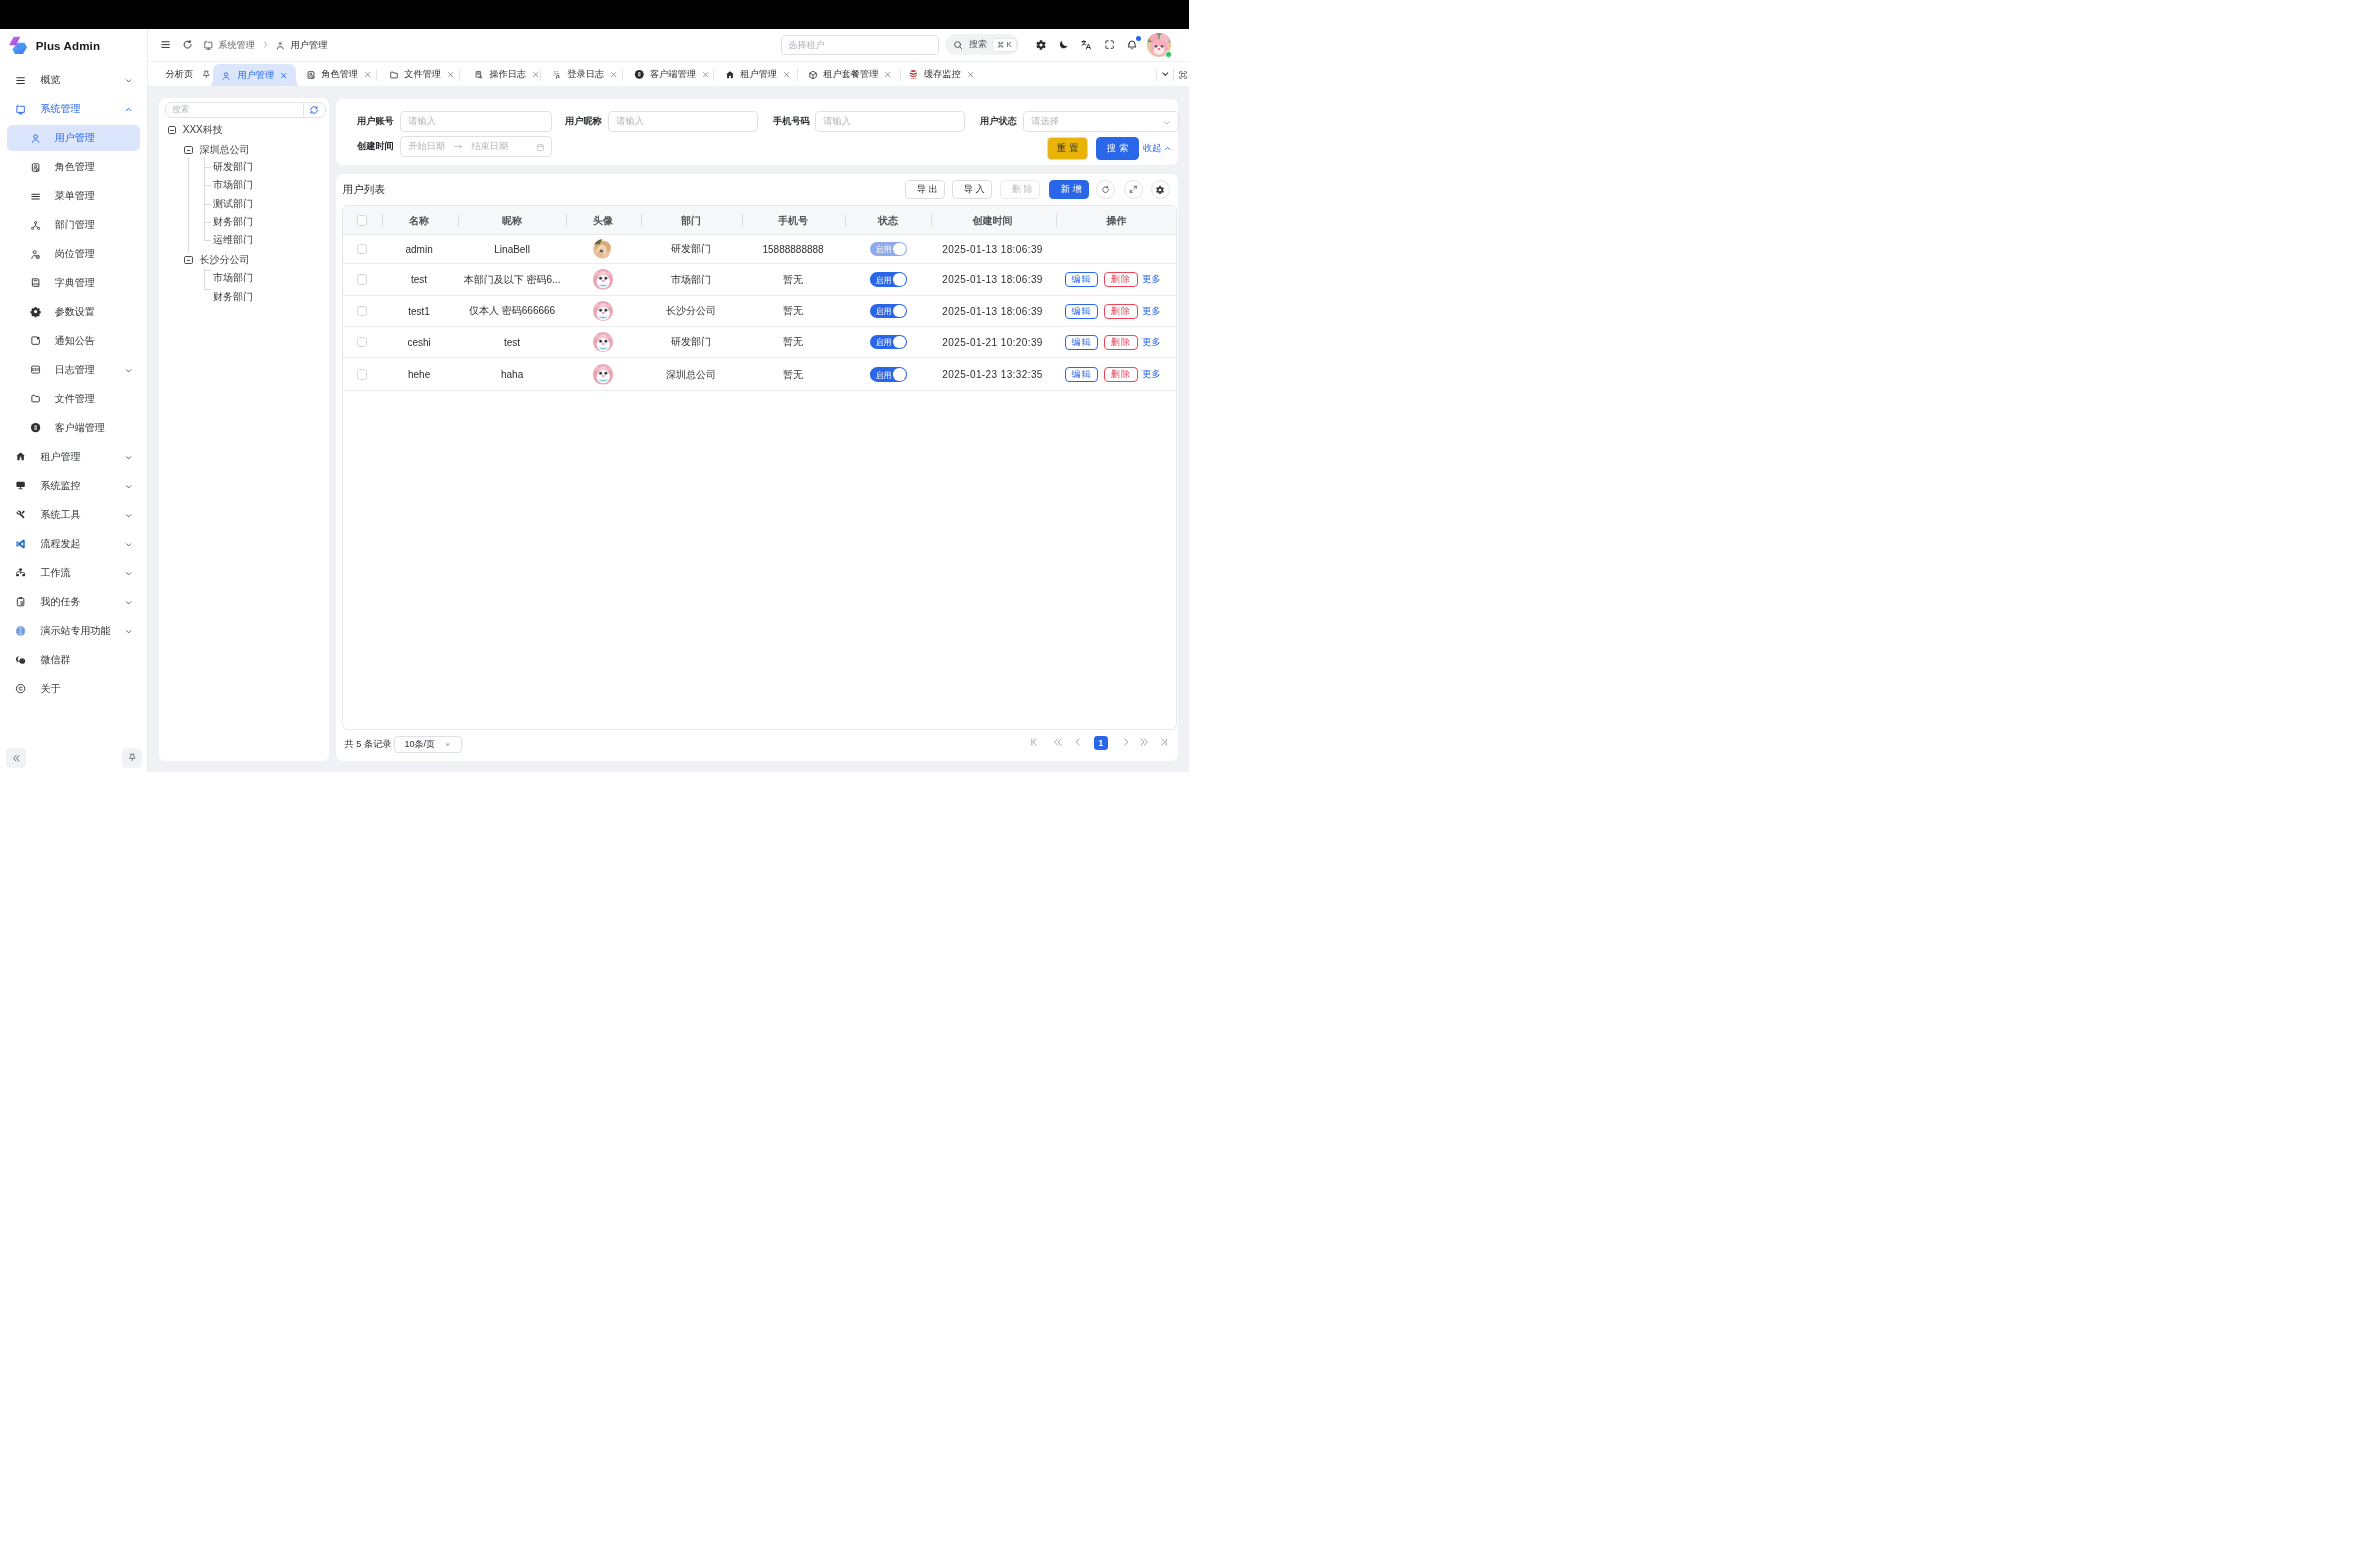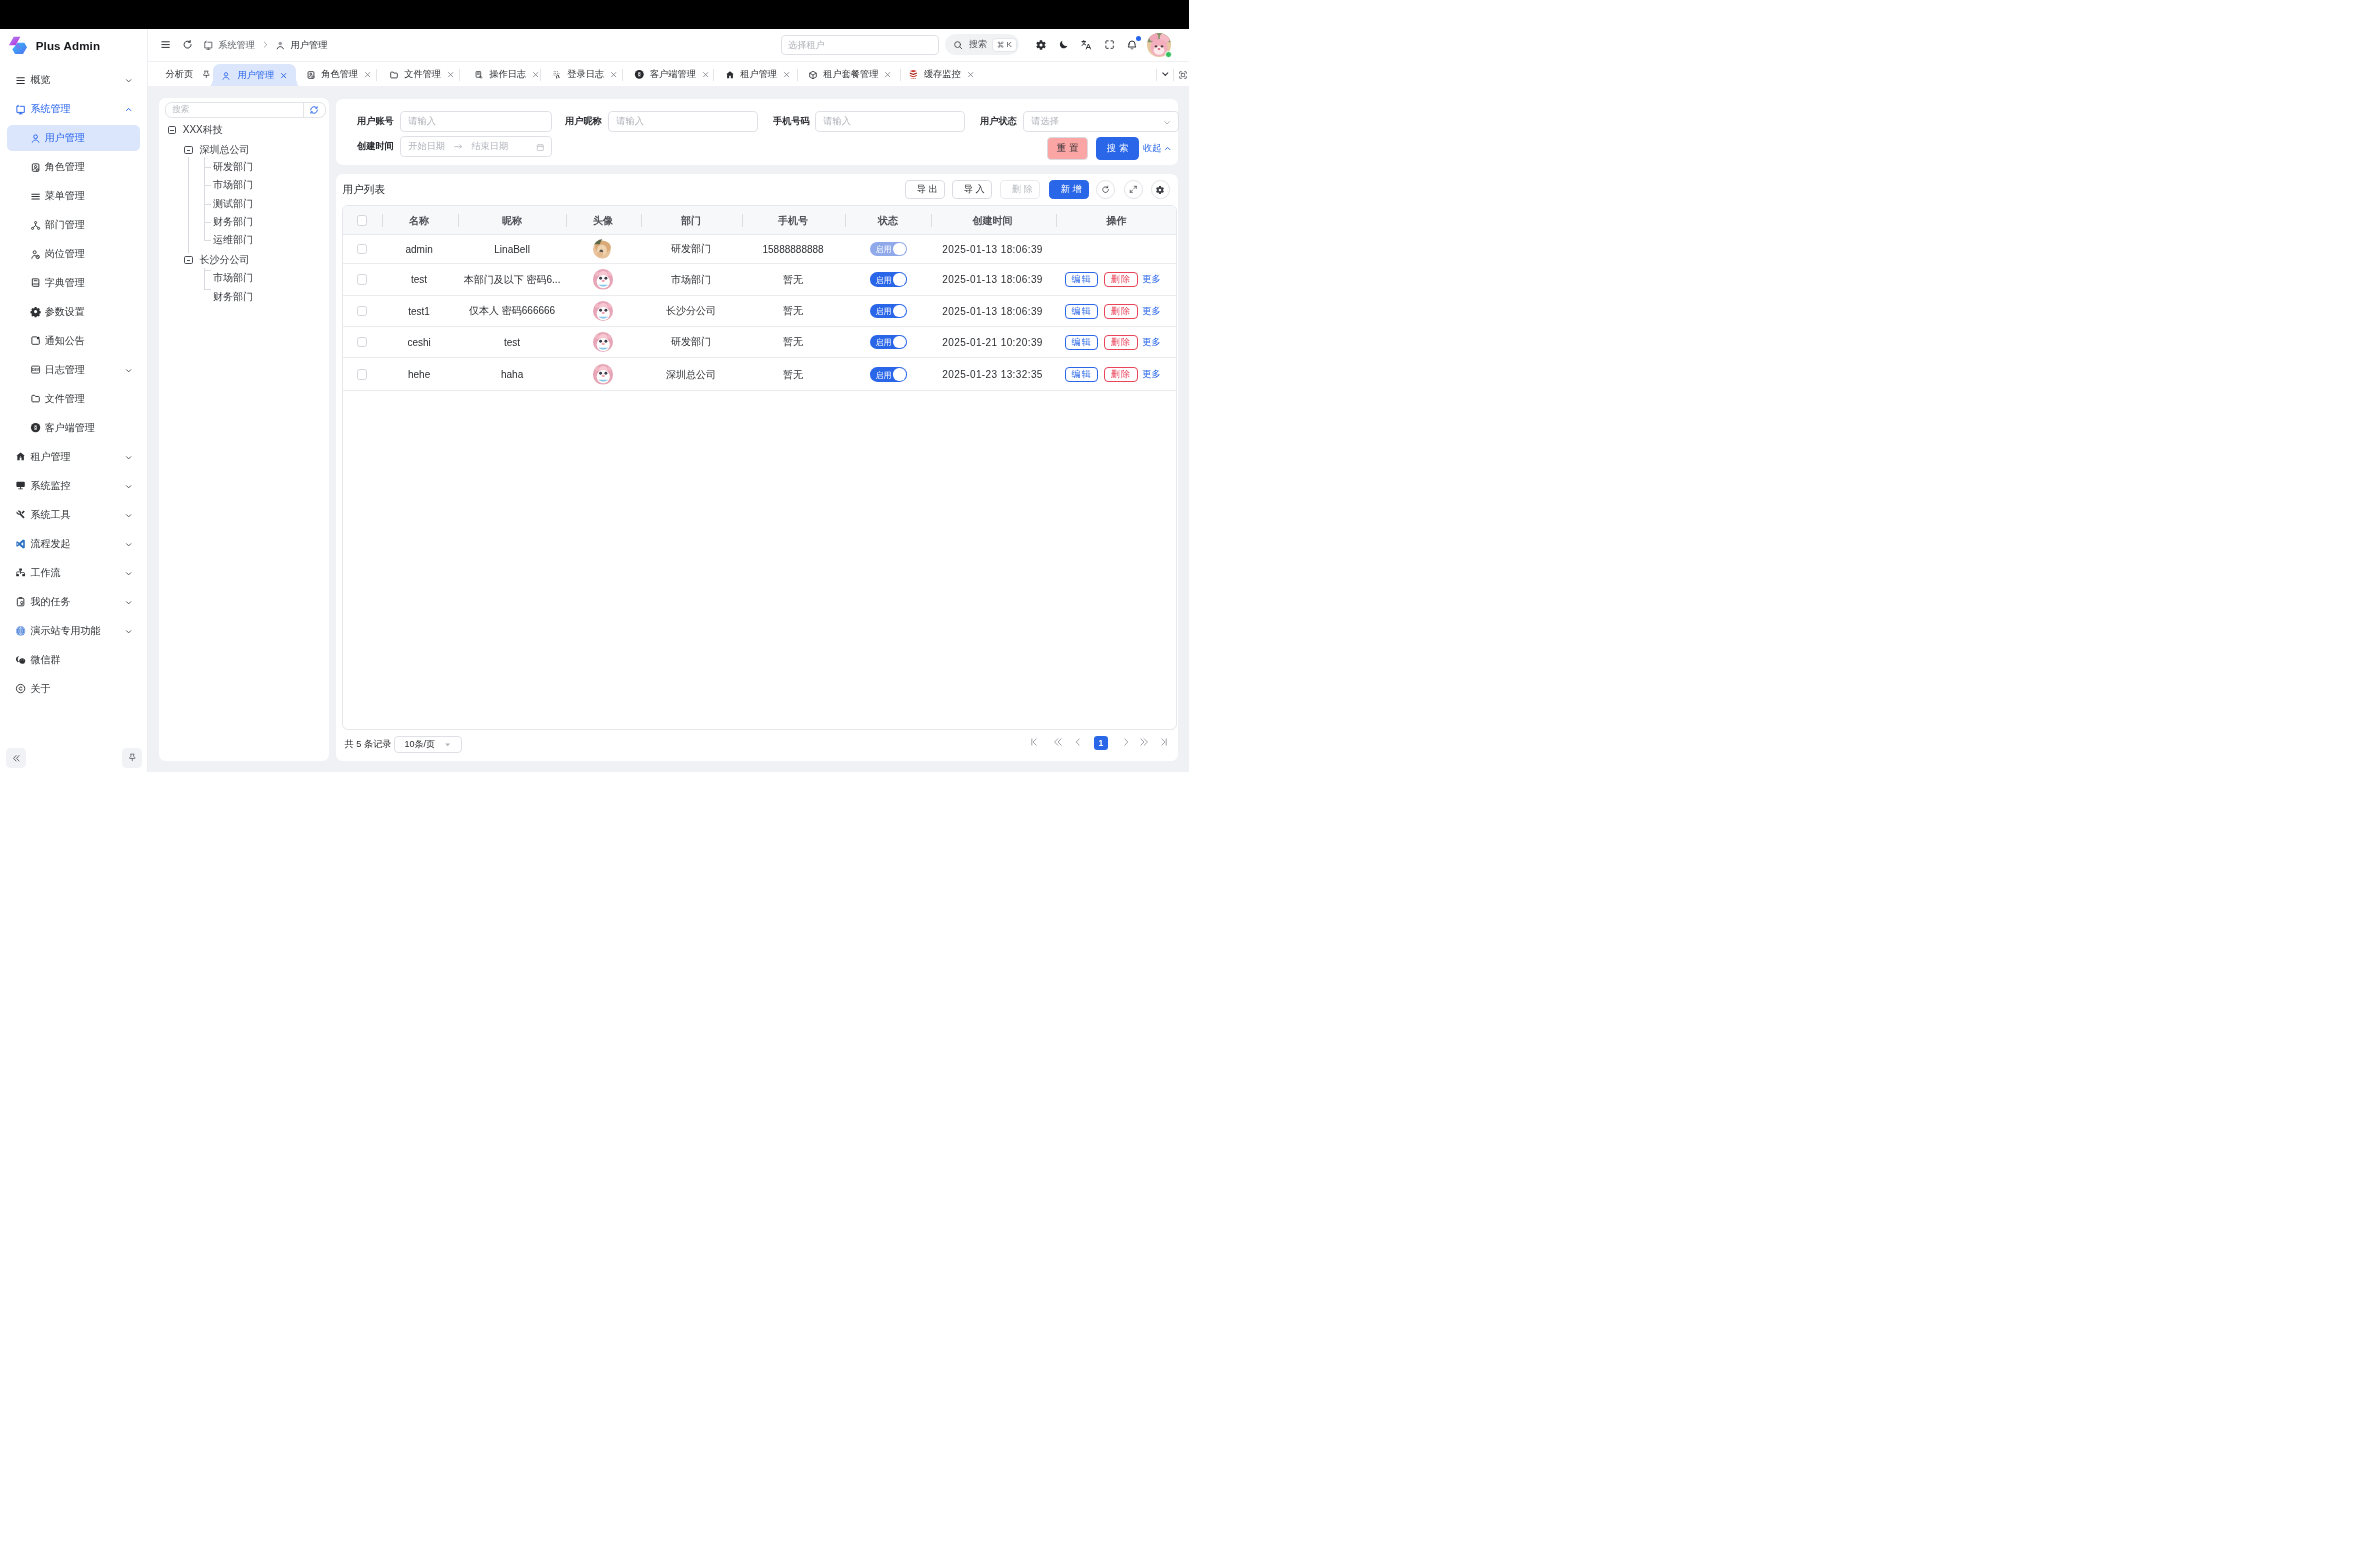--- a/index.html
+++ b/index.html
@@ -7,21 +7,21 @@
 #page { position:relative; width:1189px; height:772px; }
 #topblack { position:absolute; left:0; top:0; width:1189px; height:29px; background:#000; }
 
 #sidebar { position:absolute; left:0; top:29px; width:148px; height:743px; background:#fff; border-right:0.7px solid #eceef1; }
 #logo { position:absolute; left:9.2px; top:7.3px; display:flex; align-items:center; }
 #logo .txt { font-size:11.6px; font-weight:bold; color:#17181c; margin-left:8.6px; letter-spacing:0.1px; }
 #menu { position:absolute; left:0; top:38px; width:147px; }
 .mi { position:relative; height:26.4px; margin:0 6.6px 2.6px 6.6px; border-radius:5.3px; display:flex; align-items:center; color:#2e3033; font-size:10px; }
 .mi .ic { width:11.2px; height:11.2px; margin-left:8.6px; display:flex; align-items:center; justify-content:center; flex:none; }
 .mi.sub .ic { margin-left:23px; }
-.mi .tx { margin-left:4px; white-space:nowrap; }
+.mi .tx { margin-left:14px; white-space:nowrap; }
 .mi .ar { position:absolute; right:8px; top:50%; margin-top:-3.3px; }
 .mi.active { background:#dbe6fc; color:#2563eb; }
 .mi.blue { color:#2563eb; }
 svg.i { display:block; }
 #sbot { position:absolute; left:0; bottom:4px; width:147px; height:20px; }
 #sbot .b { position:absolute; width:20px; height:20px; background:#f1f2f5; border-radius:4.6px; display:flex; align-items:center; justify-content:center; color:#55585e; }
 
 #hdr { position:absolute; left:148px; top:29px; width:1041px; height:32px; background:#fff; display:flex; align-items:center; }
 #crumb { display:flex; align-items:center; font-size:9.2px; }
 #tenant { position:absolute; left:633px; top:6px; width:158px; height:20px; border:0.7px solid #dee0e5; border-radius:4.6px; font-size:9.2px; color:#b0b3ba; display:flex; align-items:center; padding-left:6px; background:#fff; }
@@ -672,21 +672,21 @@
         <span class="ph">开始日期</span>
         <svg class="i" style="margin-left:9.2px;" width="8.6" height="7.3" viewBox="0 0 14 12" fill="none" stroke="#b0b3ba" stroke-width="1.3" stroke-linecap="round">
             <path d="M1 6h11M9.5 3l3 3-3 3"></path>
           </svg>
         <span class="ph" style="margin-left:8.6px;">结束日期</span>
         <svg class="i" style="position:absolute; right:6.6px; top:6px;" width="8.6" height="8.6" viewBox="0 0 24 24" fill="none" stroke="#b0b3ba" stroke-width="1.8">
             <rect x="3.5" y="5" width="17" height="16" rx="2"></rect>
             <path d="M3.5 10h17M8 2.5V7M16 2.5V7"></path>
           </svg>
       </div>
-      <div class="fbtn" style="left:711px; top:38px; width:41px; height:22.5px; border:0.7px solid #d9dbe0; color:#2b2d31; background:#fca5a5; letter-spacing:3.3px; padding-left:3.3px;">重置</div>
+      <div class="fbtn" style="left:711px; top:38px; width:41px; height:22.5px; border:0.7px solid #d9dbe0; color:#2b2d31; background:#eab308; letter-spacing:3.3px; padding-left:3.3px;">重置</div>
       <div class="fbtn" style="left:760px; top:38px; width:43px; height:22.5px; background:#2a66e8; color:#fff; letter-spacing:3.3px; padding-left:3.3px;">搜索</div>
       <div style="position:absolute; left:807px; top:38px; height:22.5px; display:flex; align-items:center; color:#2a66e8; font-size:9.2px;">收起<svg class="i" style="margin-left:2.6px;" width="7.3" height="7.3" viewBox="0 0 12 12" fill="none" stroke="#2a66e8" stroke-width="1.5" stroke-linecap="round">
             <path d="M2.5 7.5 L6 4 L9.5 7.5"></path>
           </svg></div>
     </div>
     <div class="card" id="tablecard">
       <div id="tbltitle">用户列表</div>
       <div class="tbtn" style="left:569px;">导出</div>
       <div class="tbtn" style="left:616px;">导入</div>
       <div class="tbtn" style="left:664px; color:#b9bcc2; border-color:#e9eaee;">删除</div>

